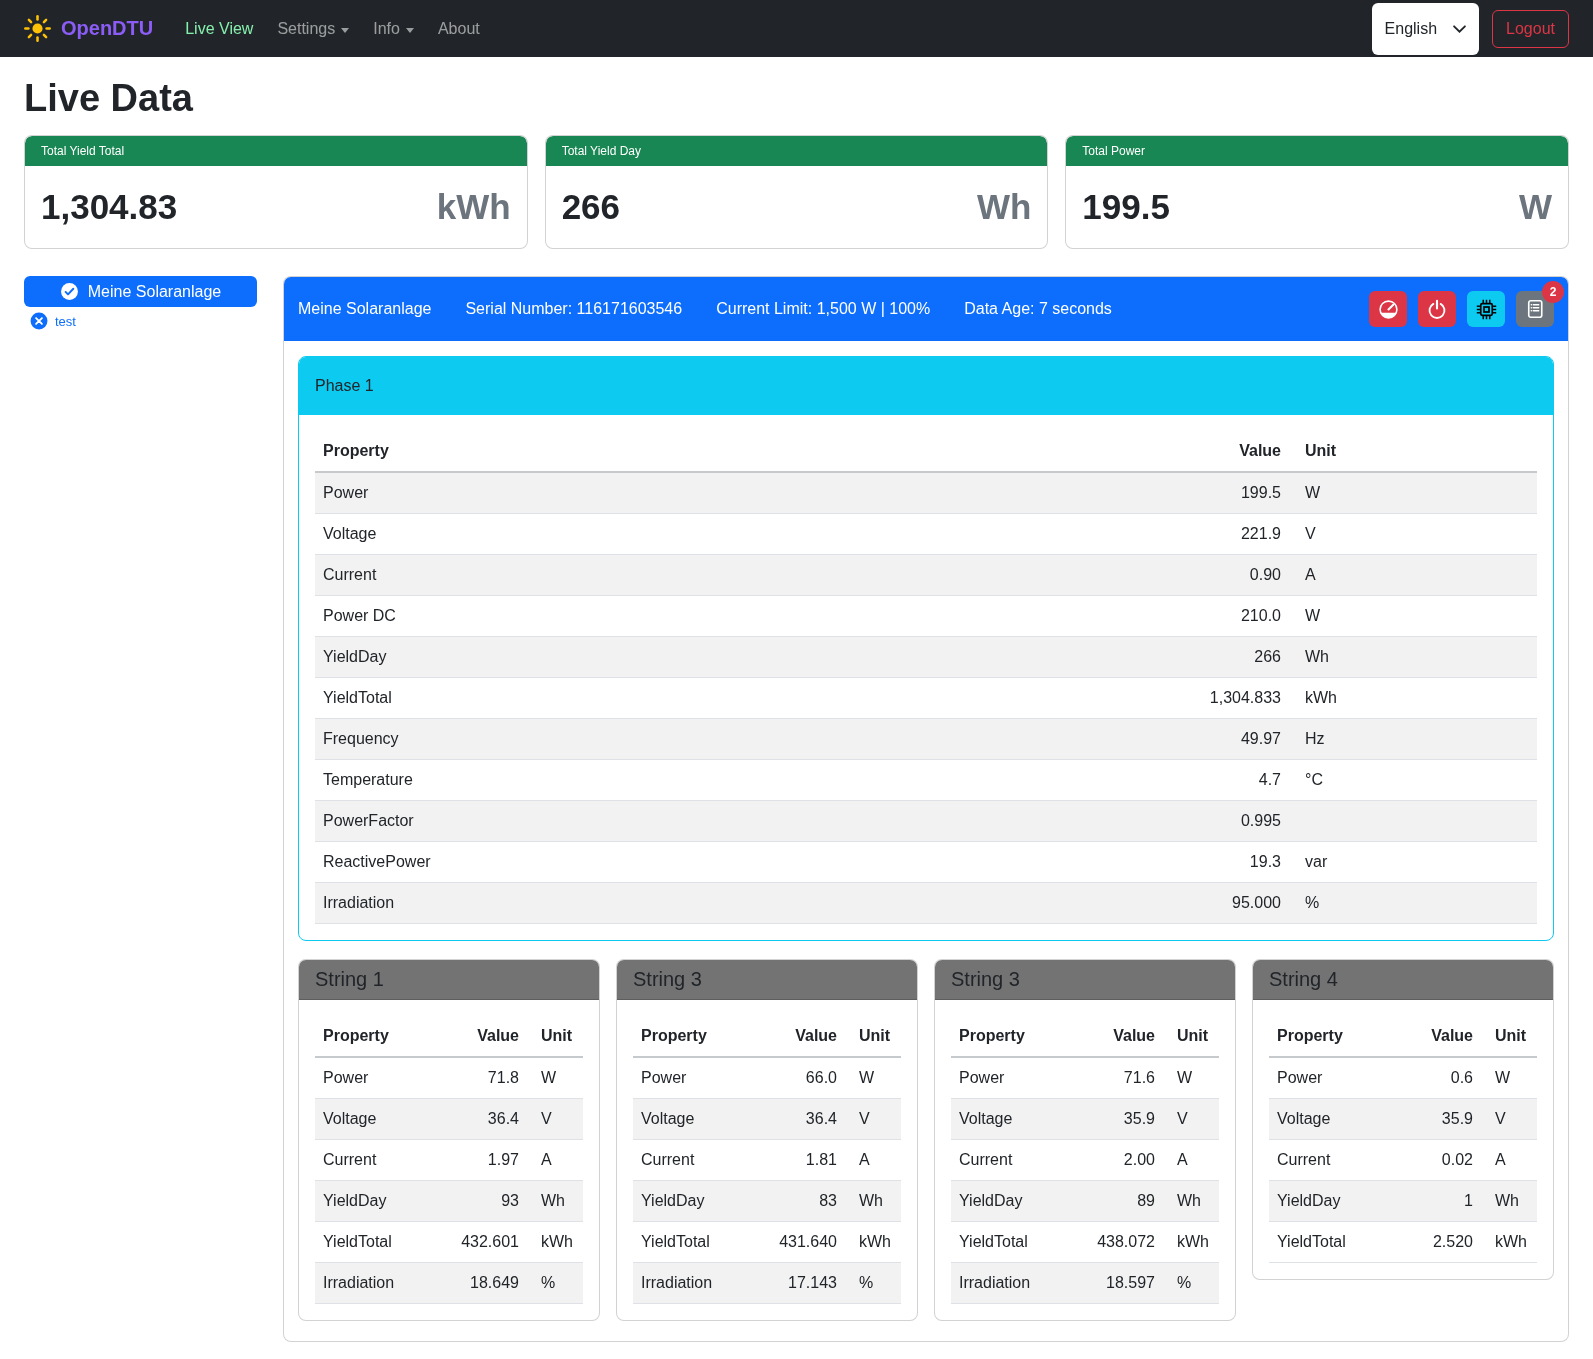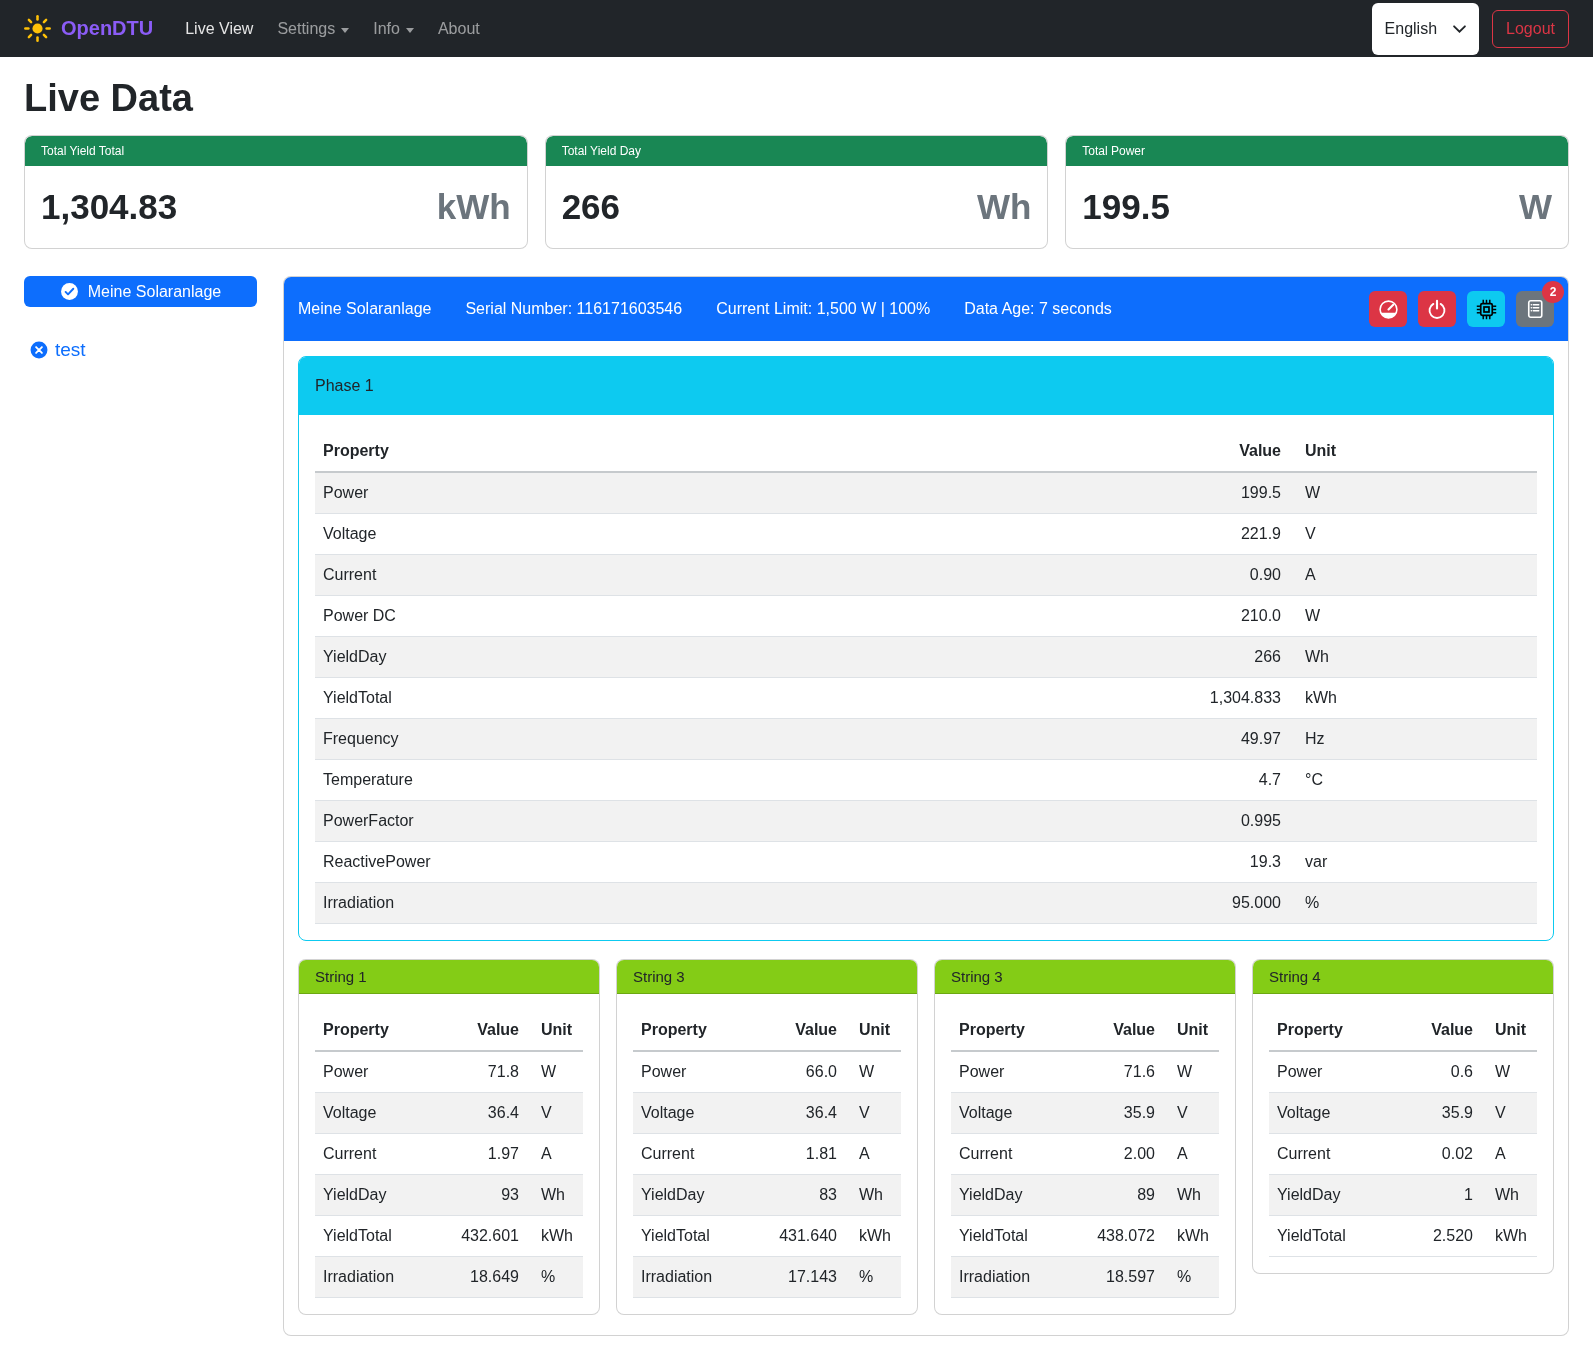--- a/index.html
+++ b/index.html
@@ -8,42 +8,42 @@
     --warning:#ffc107; --muted:#6c757d;
   }
   *{box-sizing:border-box}
   body{margin:0;background:#fff;color:#212529;font-family:"Liberation Sans",sans-serif;width:1593px;min-height:1359px}
 
   
   .navbar{background:var(--dark);height:57px;display:flex;align-items:center;padding:0 24px}
   .brand{display:flex;align-items:center;gap:10px;color:#8b5cf6;font-size:20px;font-weight:700;margin-right:20px;cursor:pointer}
   .nav-links{display:flex;align-items:center}
   .nav-link{color:rgba(255,255,255,.55);font-size:16px;padding:8px 12px;cursor:pointer;display:flex;align-items:center;gap:6px}
-  .nav-link.active{color:#e5e5e5}
+  .nav-link.active{color:#86efac}
   .caret{width:0;height:0;border-left:4.5px solid transparent;border-right:4.5px solid transparent;border-top:5px solid currentcolor;display:inline-block;margin-top:3px}
   .nav-right{margin-left:auto;display:flex;gap:13px;align-items:center}
   .lang-select{background:#fff;border-radius:6px;height:52px;display:flex;align-items:center;gap:16px;padding:0 13px;font-size:16px;color:#212529;cursor:pointer}
   .logout-btn{height:38px;border:1px solid var(--danger);color:var(--danger);background:transparent;border-radius:6px;padding:0 13px;font-size:16px;cursor:pointer;font-family:inherit}
 
   
   main{padding:0 24px}
   .page-title{font-size:38px;font-weight:600;margin:20px 0 15px}
 
   .card{border:1px solid rgba(0,0,0,.175);border-radius:8px;background:#fff}
   .summary-grid{display:grid;grid-template-columns:repeat(3,1fr);gap:17px}
   .summary-card{overflow:hidden}
   .summary-card .card-header{background:var(--success);color:#fff;padding:8px 16px;font-size:12px;border-radius:7px 7px 0 0}
   .summary-card .card-body{display:flex;justify-content:space-between;align-items:baseline;gap:10px;padding:21px 16px;font-size:35px}
   .summary-value{font-weight:600}
   .summary-unit{color:var(--muted);font-weight:600}
 
   .main-row{display:flex;gap:26px;margin-top:27px;align-items:flex-start;padding-bottom:28px}
   .sidebar{width:233px;flex:none}
   .inverter-btn{width:100%;background:var(--primary);color:#fff;border:none;border-radius:6px;padding:6px 12px;font-size:16px;display:flex;align-items:center;justify-content:center;gap:9px;cursor:pointer;font-family:inherit}
-  .test-link{margin-top:31px;display:flex;justify-content:center;align-items:center;gap:7px;color:var(--primary);font-size:19px;cursor:pointer;background:none;border:none;font-family:inherit}
+  .test-link{margin-top:4px;display:flex;justify-content:center;align-items:center;gap:7px;color:var(--primary);font-size:13px;cursor:pointer;background:none;border:none;font-family:inherit}
 
   .inverter-card{flex:1;overflow:visible}
   .inverter-header{background:var(--primary);color:#fff;display:flex;align-items:center;gap:34px;padding:13px 14px;font-size:16px;border-radius:7px 7px 0 0;min-height:64px}
   .header-actions{margin-left:auto;display:flex;gap:11px}
   .icon-btn{width:38px;height:36px;border:none;border-radius:6px;display:flex;align-items:center;justify-content:center;cursor:pointer;position:relative;padding:0}
   .icon-btn.danger{background:var(--danger)}
   .icon-btn.info-bg{background:var(--info)}
   .icon-btn.secondary-bg{background:var(--secondary)}
   .badge{position:absolute;top:-10px;right:-10px;background:var(--danger);color:#fff;min-width:22px;height:22px;border-radius:50%;font-size:12px;font-weight:700;display:flex;align-items:center;justify-content:center}
 
@@ -58,21 +58,21 @@
   tbody th{font-weight:400}
   .c1{text-align:right}
   .phase-table .c1{padding-right:16px;width:130px}
   .phase-table .c2{width:240px}
   .string-table .c1{padding-right:14px}
   .string-table .c2{width:50px}
   .stripe-odd tbody tr:nth-child(odd){background:var(--stripe)}
   .stripe-even tbody tr:nth-child(even){background:var(--stripe)}
 
   .strings-grid{display:grid;grid-template-columns:repeat(4,1fr);gap:16px;margin-top:18px;align-items:start}
-  .string-card .card-header{background:#84cc16;border-bottom:1px solid rgba(0,0,0,.175);padding:8px 16px;font-size:15px;border-radius:7px 7px 0 0}
+  .string-card .card-header{background:#737373;border-bottom:1px solid rgba(0,0,0,.175);padding:8px 16px;font-size:20px;border-radius:7px 7px 0 0}
 </style>
 </head>
 <body>
 
 <nav class="navbar">
   <div class="brand">
     <svg width="27" height="27" viewBox="0 0 16 16">
       <circle cx="8" cy="8" r="3" fill="var(--warning)"></circle>
       <g stroke="var(--warning)" stroke-width="1.5" stroke-linecap="round">
         <line x1="8" y1="0.8" x2="8" y2="2.6"></line>

